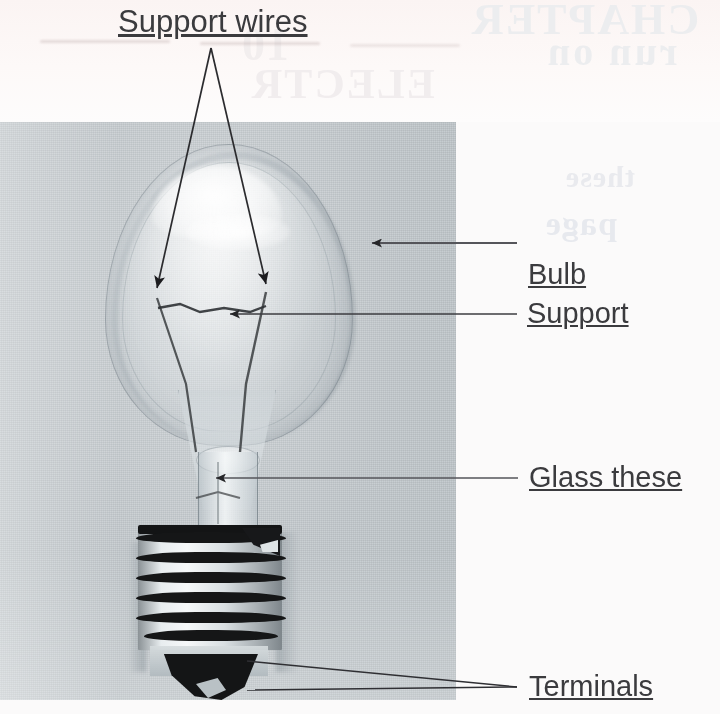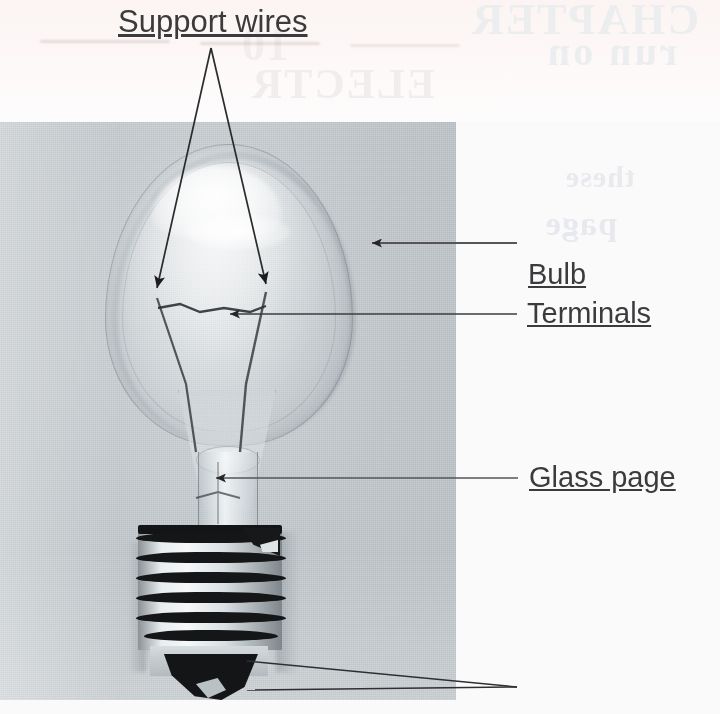--- a/index.html
+++ b/index.html
@@ -316,18 +316,19 @@
     <path d="M 518 478 L 216 478" stroke="#55555a" stroke-width="1.6" fill="none" marker-end="url(#ah)"></path>
 
     <path d="M 517 687 L 247 661" stroke="#2f2f33" stroke-width="1.5" fill="none"></path>
     <path d="M 517 687 L 247 690" stroke="#2f2f33" stroke-width="1.5" fill="none"></path>
   </svg>
 
   <div class="label" style="left:118px; top:6px; font-size:31px;">Support wires</div>
 
   <div class="label" style="left:528px; top:228px;margin-top:32px;">Bulb</div>
 
-  <div class="label" style="left:527px; top:299px;">Terminals</div>
-
-  <div class="label" style="left:529px; top:463px;">Glass page</div>
-
+  <div class="label" style="left:527px; top:299px;">Support</div>
+
+  <div class="label" style="left:529px; top:463px;">Glass these</div>
+
+  <div class="label" style="left:529px; top:672px;">Terminals</div>
 
 </div>
 
 </body></html>

